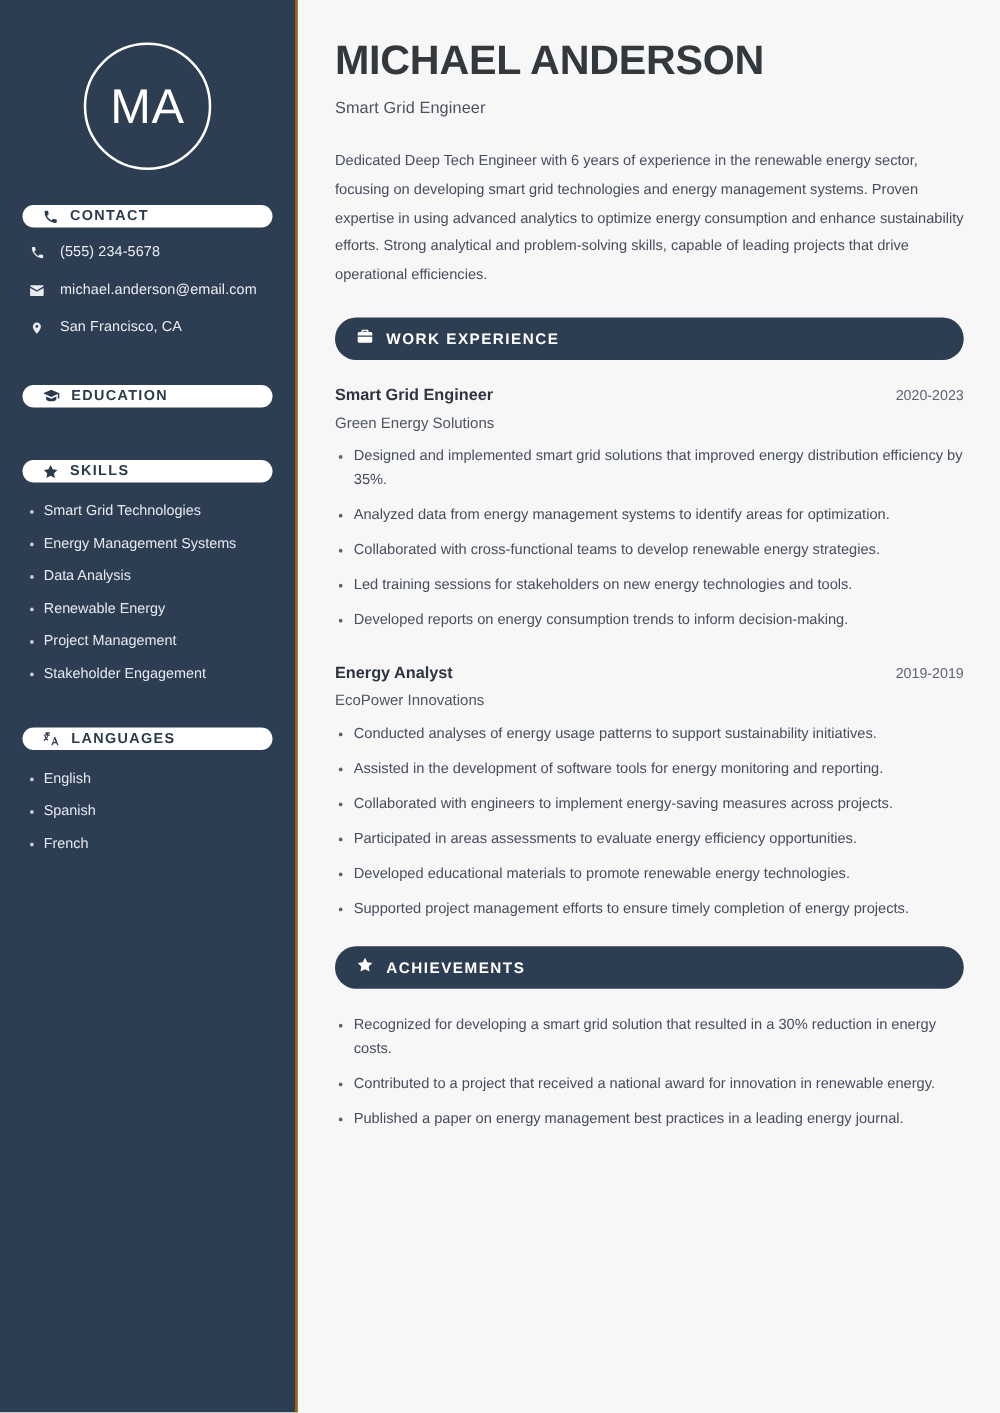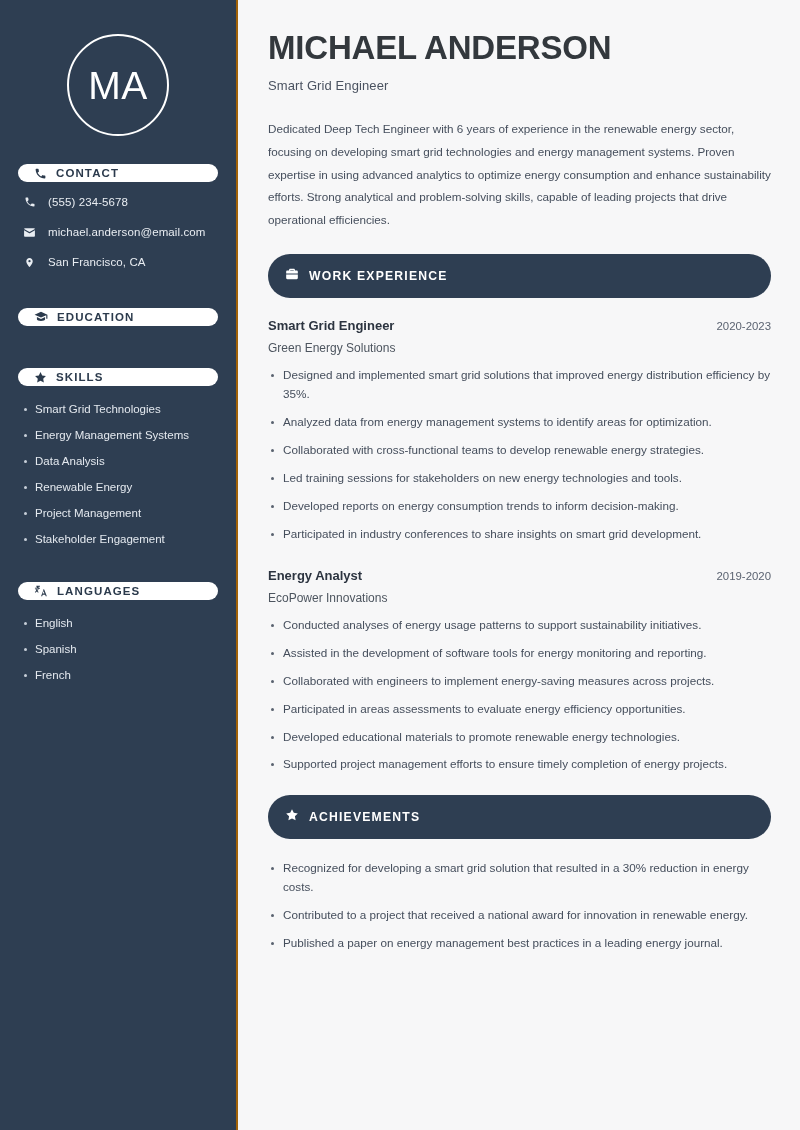--- a/index.html
+++ b/index.html
@@ -182,21 +182,21 @@
     font-size: 11.7px;
     line-height: 1.95;
     color: #454e5c;
     margin-top: 25px;
     margin-bottom: 22px;
   }
 
   .section-bar {
     background: #2e3e52;
     border-radius: 999px;
-    height: 44px;
+    height: 34px;
     display: flex;
     align-items: center;
     gap: 10px;
     padding: 0 17px;
     color: #ffffff;
     margin-bottom: 20px;
   }
 
   .section-bar .bar-label {
     font-size: 12.2px;
@@ -383,30 +383,29 @@
         <span class="job-title">Smart Grid Engineer</span>
         <span class="job-date">2020-2023</span>
       </div>
       <div class="job-company">Green Energy Solutions</div>
       <ul class="bullets">
         <li>Designed and implemented smart grid solutions that improved energy distribution efficiency by 35%.</li>
         <li>Analyzed data from energy management systems to identify areas for optimization.</li>
         <li>Collaborated with cross-functional teams to develop renewable energy strategies.</li>
         <li>Led training sessions for stakeholders on new energy technologies and tools.</li>
         <li>Developed reports on energy consumption trends to inform decision-making.</li>
-        <li>Participated in industry conferences to share insights on smart grid development.</li>
       </ul>
     </div>
 
     <div class="job-spacer"></div>
 
     <div class="job">
       <div class="job-head">
         <span class="job-title">Energy Analyst</span>
-        <span class="job-date">2019-2020</span>
+        <span class="job-date">2019-2019</span>
       </div>
       <div class="job-company">EcoPower Innovations</div>
       <ul class="bullets">
         <li>Conducted analyses of energy usage patterns to support sustainability initiatives.</li>
         <li>Assisted in the development of software tools for energy monitoring and reporting.</li>
         <li>Collaborated with engineers to implement energy-saving measures across projects.</li>
         <li>Participated in areas assessments to evaluate energy efficiency opportunities.</li>
         <li>Developed educational materials to promote renewable energy technologies.</li>
         <li>Supported project management efforts to ensure timely completion of energy projects.</li>
       </ul>

